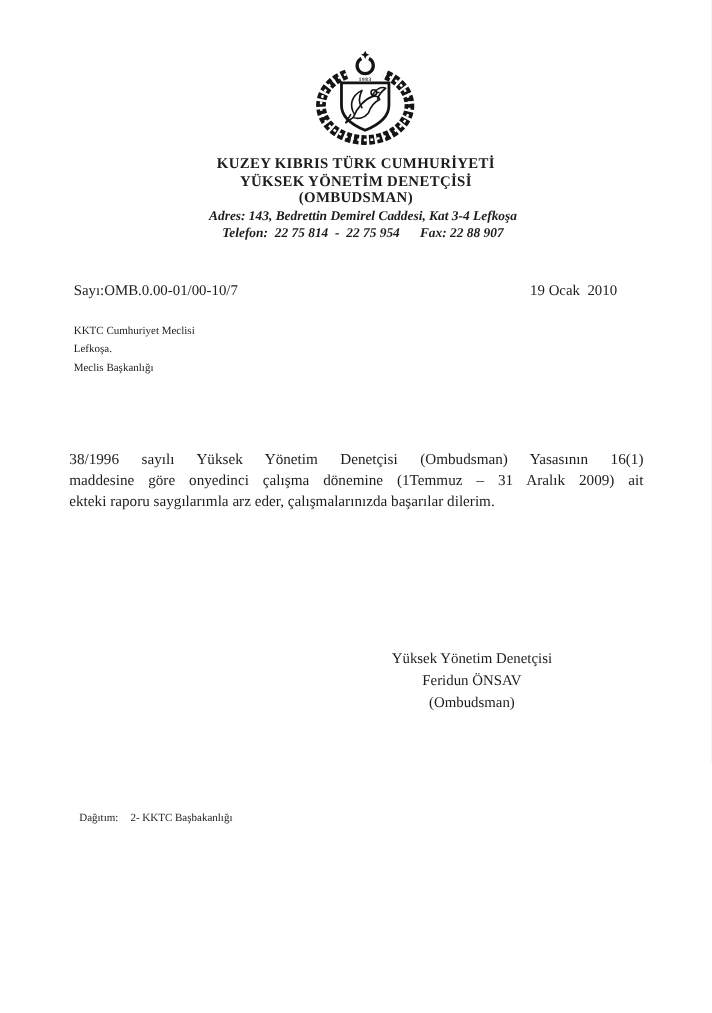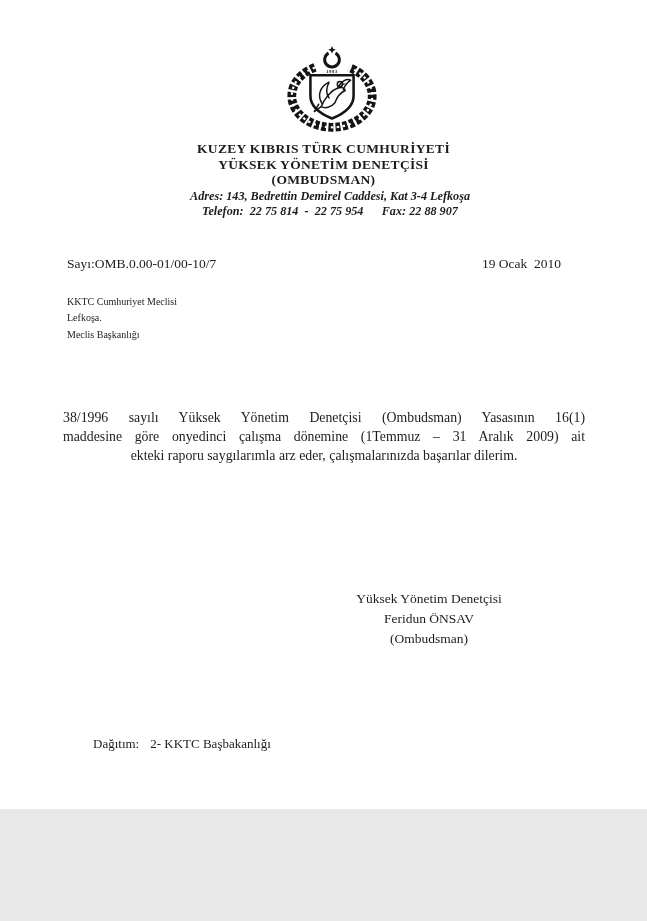--- a/index.html
+++ b/index.html
@@ -1,20 +1,20 @@
 <!DOCTYPE html>
 <html><head>
 <meta charset="utf-8">
 <style>
   * { margin: 0; padding: 0; box-sizing: border-box; }
   html, body { background: #e8e8e8; }
   .page {
     position: relative;
     width: 647px;
-    height: 809px;
+    height: 921px;
     margin: 0 auto;
     background: #ffffff;
     font-family: "Liberation Serif", "DejaVu Serif", serif;
     color: #1c1c1c;
     overflow: hidden;
   }
   .pre { white-space: pre; }
 
   
   .emblem {
@@ -74,43 +74,42 @@
   
   .body-par {
     position: absolute;
     top: 409px;
     left: 63px;
     width: 522px;
     font-size: 13.8px;
     line-height: 18.8px;
   }
   .body-line-just { text-align: justify; text-align-last: justify; }
-  .body-line-last { text-align: center; font-family: Liberation Serif, serif; }
+  .body-line-last { text-align: left; font-family: Liberation Serif, serif; }
 
   
   .signature {
     position: absolute;
     top: 589px;
     left: 314px;
     width: 230px;
     text-align: center;
     font-size: 13.5px;
     line-height: 19.8px;
   }
 
   
   .distribution {
     position: absolute;
     top: 736px;
     left: 72px;
     display: flex;
     align-items: flex-start;
-    font-size: 13px;
+    font-size: 10px;
     line-height: 16.5px;
-    margin-left: 21px;
   }
   .dist-label { margin-right: 6px; }
   .dist-item2 { padding-left: 5px; }
 </style>
 </head>
 <body>
 
 <div class="page">
 
   <div class="emblem">

